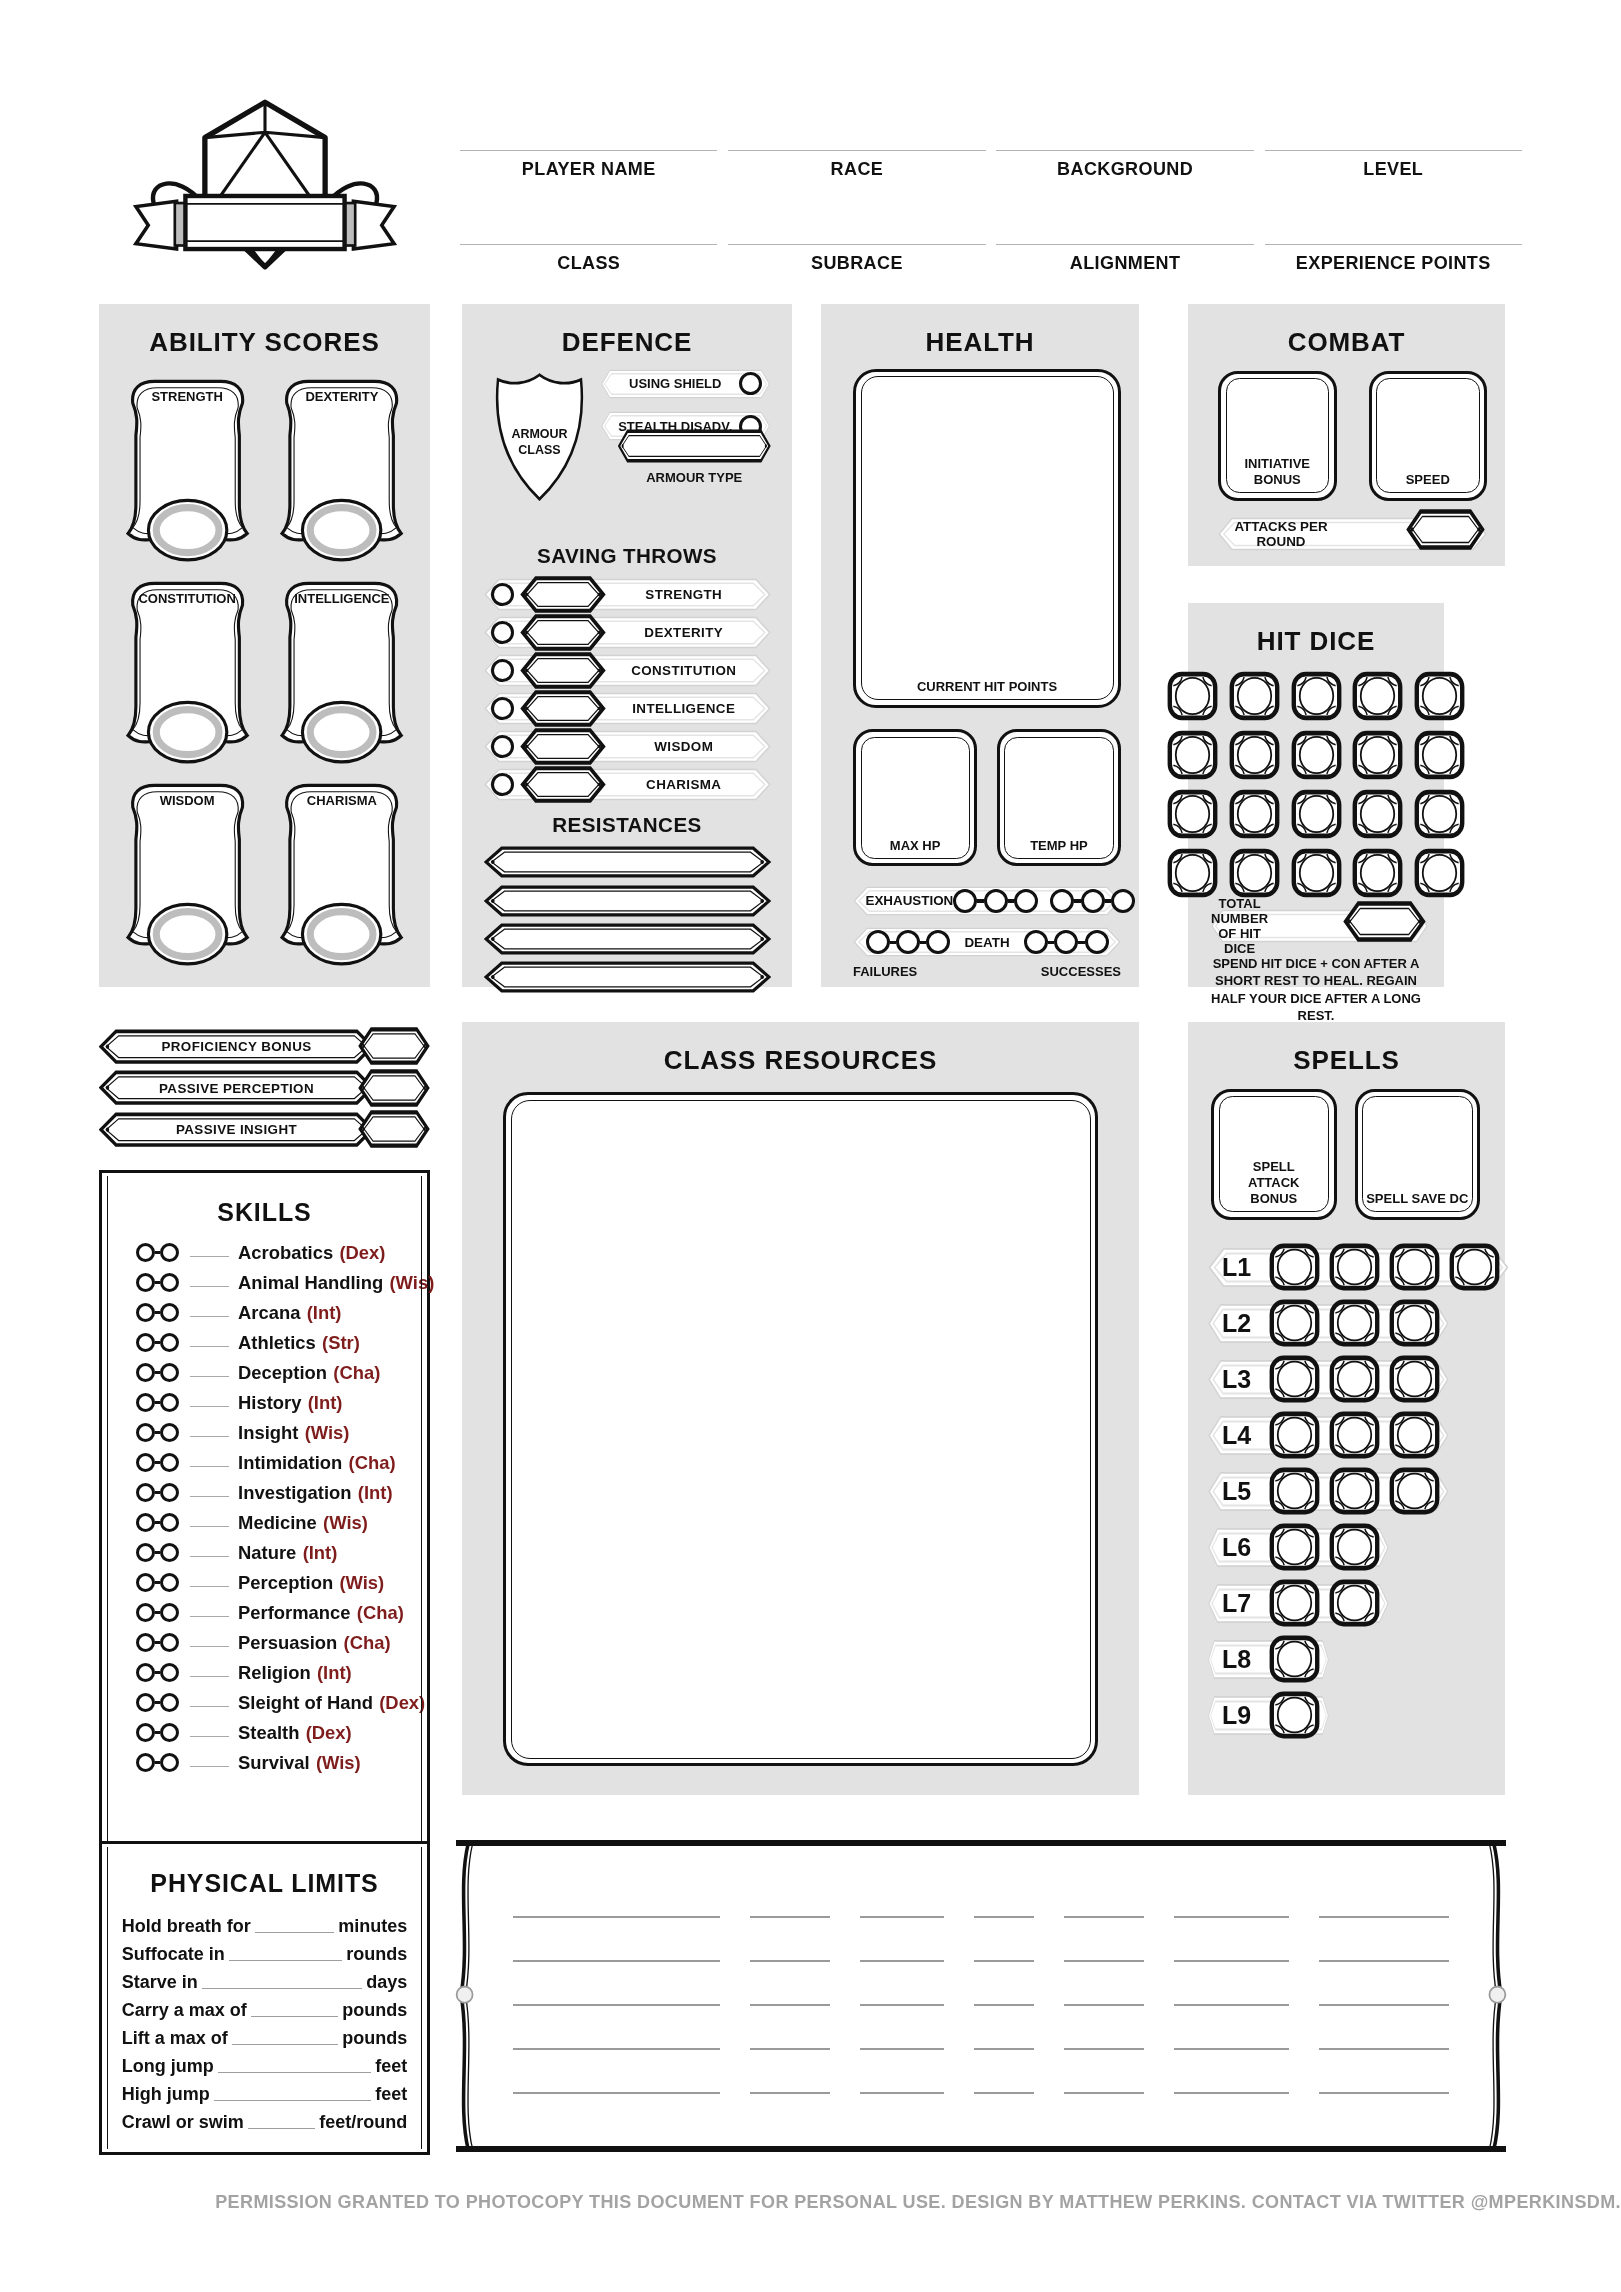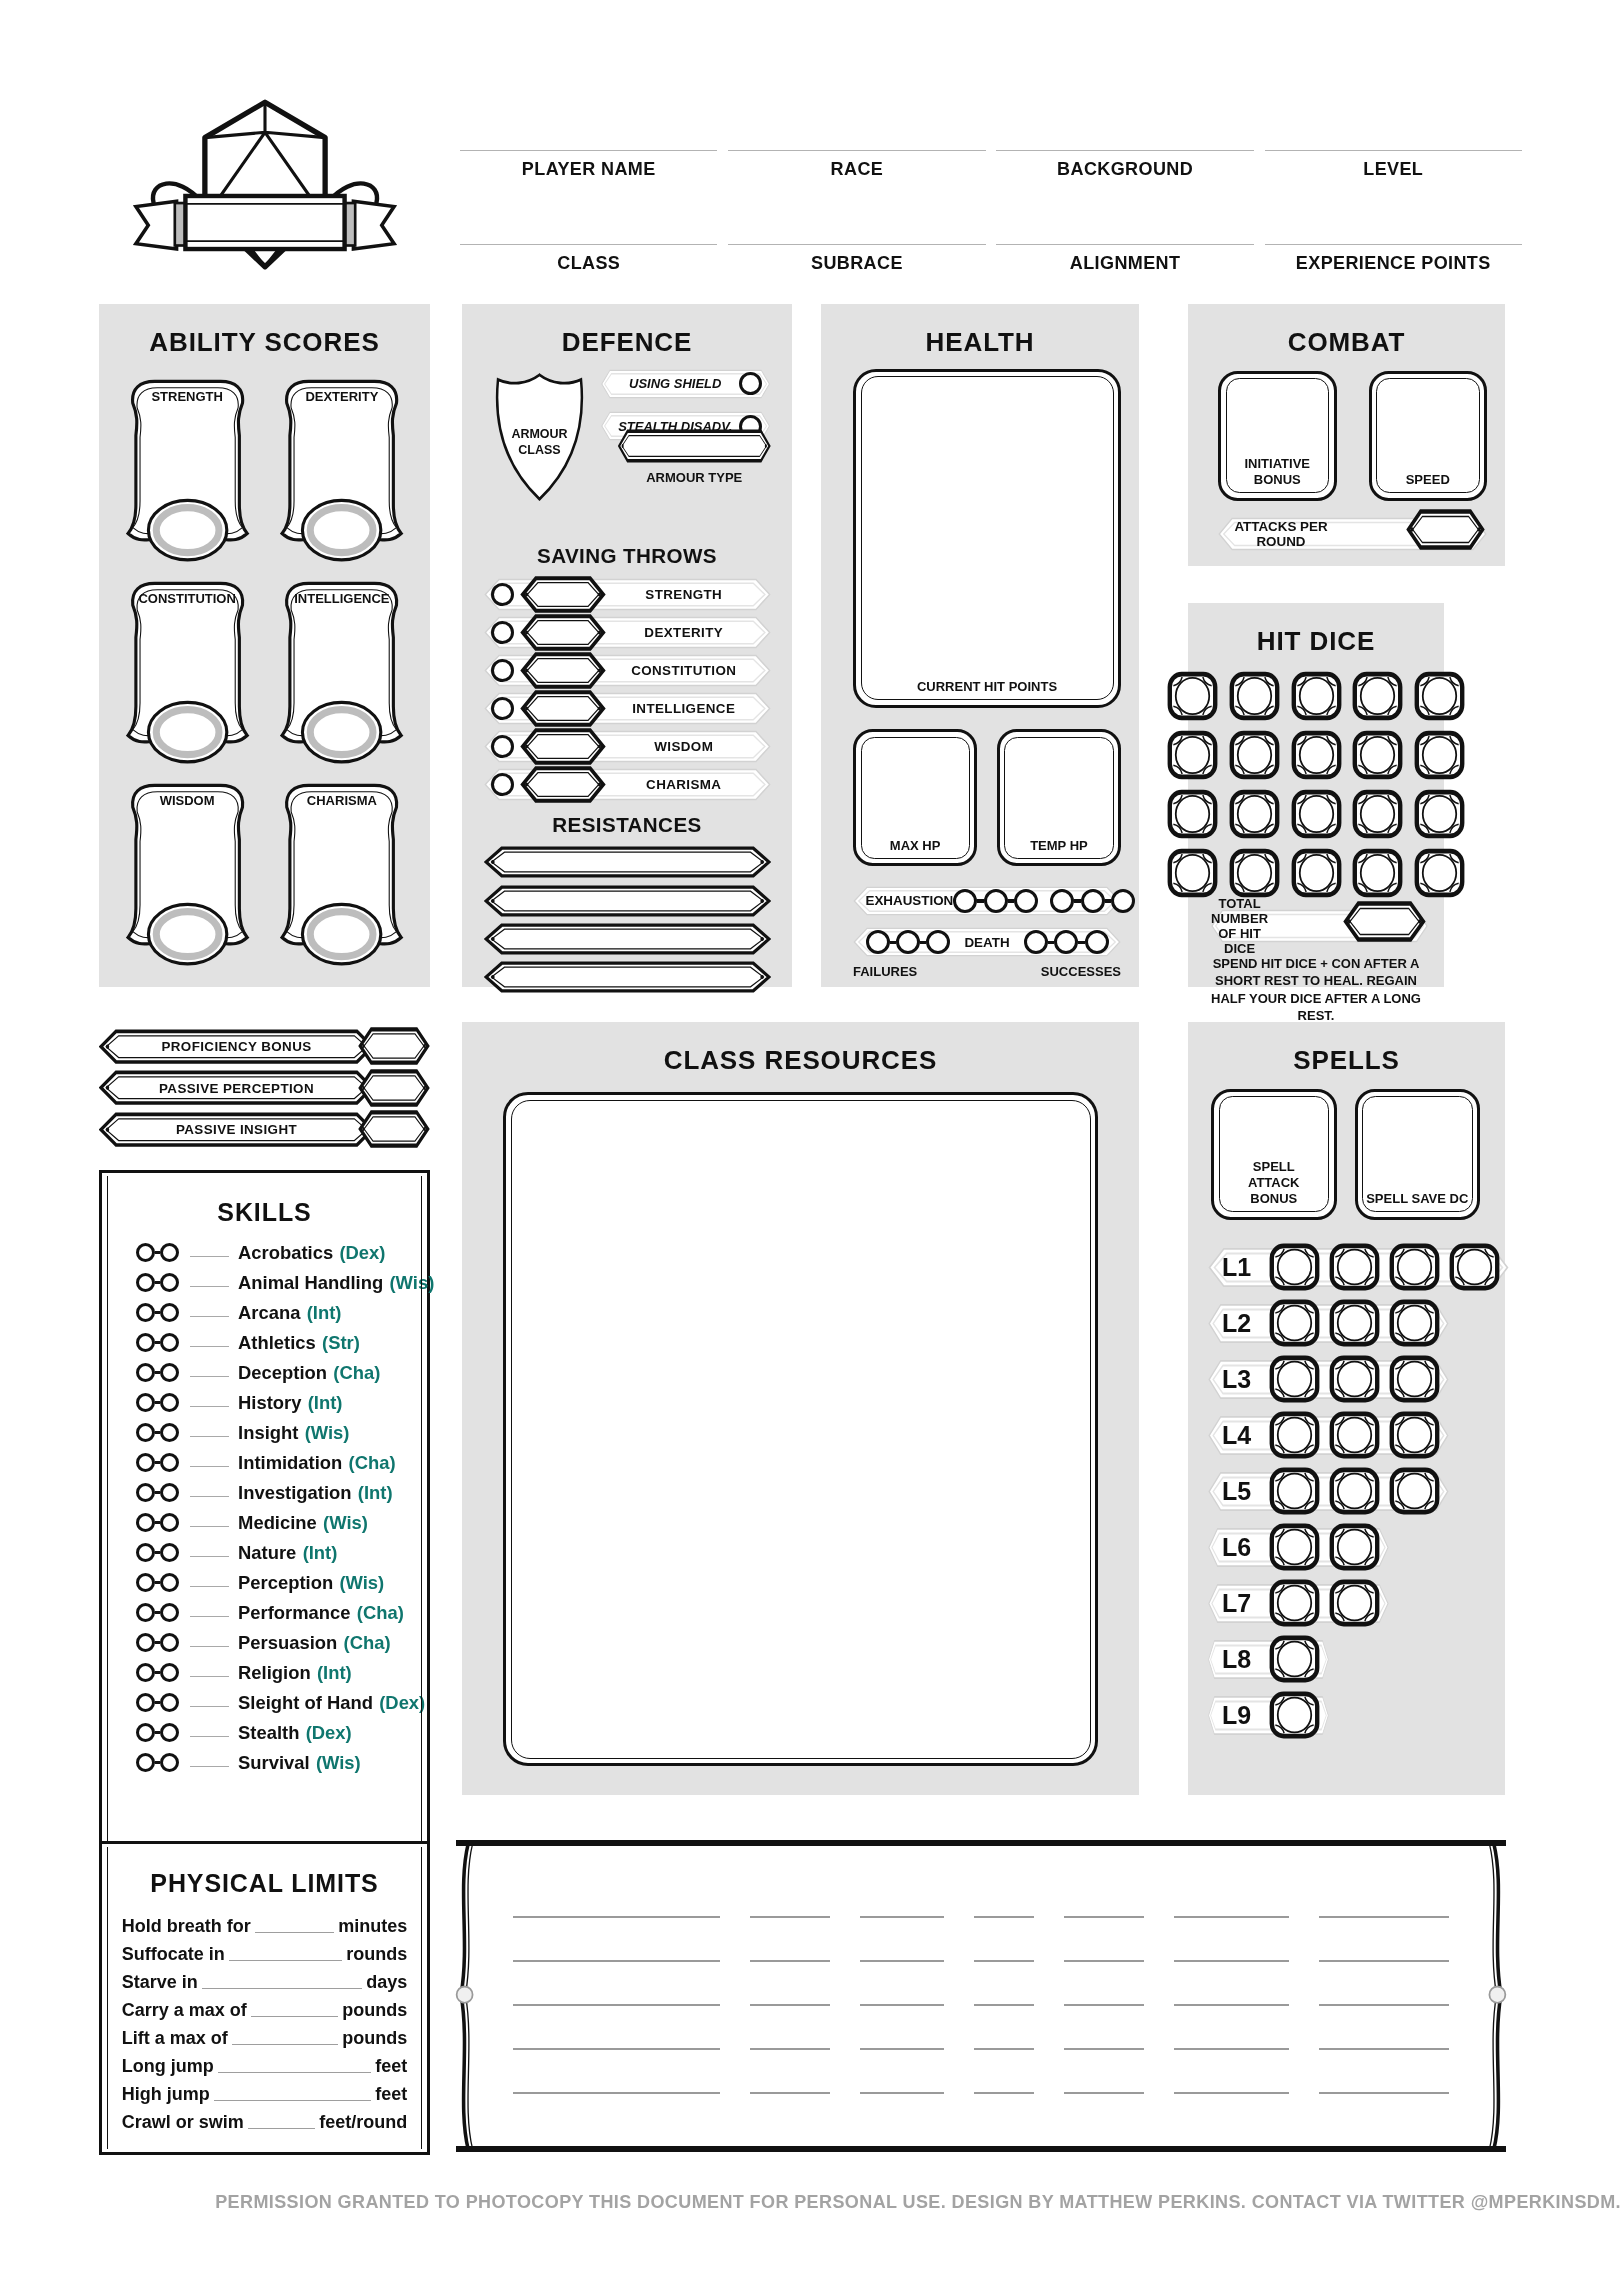--- a/index.html
+++ b/index.html
@@ -30,21 +30,21 @@
   .ab-grid{display:grid;grid-template-columns:1fr 1fr;column-gap:21.5px;row-gap:9px;padding:12.5px 21.5px 0;}
   .plaque{position:relative;height:193px;}
   .plaque-label{position:absolute;top:18px;left:0;right:0;text-align:center;font-size:13px;font-weight:bold;z-index:1;}
 
   
   #p-defence{left:462px;top:304px;width:330px;height:683px;}
   .def-top{display:flex;gap:14.3px;padding:10.7px 21.5px 0 30px;}
   .ac-shield{position:relative;width:95px;height:136px;flex:none;}
   .ac-label{position:absolute;top:57px;left:0;right:0;text-align:center;font-size:12.5px;font-weight:bold;line-height:1.3;}
   .def-right{flex:1;display:flex;flex-direction:column;}
-  .toggle-row{height:30px;display:flex;align-items:center;padding:0 9px 0 10.7px;margin-bottom:12.5px;font-style:italic;}
+  .toggle-row{height:30px;display:flex;align-items:center;padding:0 9px 0 10.7px;margin-bottom:12.5px;}
   .toggle-label{flex:1;text-align:center;font-size:13px;font-weight:bold;}
   .atype-band{height:34px;margin-top:1.8px;}
   .atype-label{text-align:center;font-size:13px;font-weight:bold;margin-top:6.3px;}
   .st-list{padding:10.7px 21.5px 0;}
   .st-row{height:33px;margin-bottom:4.9px;display:flex;align-items:center;padding:0 9px 0 7.2px;}
   .st-badge{width:86px;height:39px;margin:-2.7px 0 -2.7px 6.3px;flex:none;}
   .st-label{flex:1;text-align:center;font-size:13.4px;font-weight:bold;letter-spacing:0.4px;}
   .res-list{padding:9px 21.5px 0;}
   .res-band{height:32px;margin-bottom:6.3px;}
 
@@ -93,21 +93,21 @@
   #skills::before,#physical::before{content:"";position:absolute;top:2.7px;bottom:2.7px;left:5.4px;right:5.4px;
      border-left:1.3px solid #111;border-right:1.3px solid #111;pointer-events:none;}
   .boxtitle{margin-top:25px;text-align:center;font-size:25px;font-weight:bold;letter-spacing:0.9px;}
   .sk-list{padding:10.7px 0 0 34px;}
   .sk-row{display:flex;align-items:center;height:30px;}
   .glasses{display:flex;align-items:center;flex:none;}
   .gc{width:13.4px;height:13.4px;border:3.1px solid #111;border-radius:50%;background:#fff;}
   .gb{width:5.4px;height:3.1px;background:#111;margin:0 -0.4px;}
   .sk-line{width:39px;border-bottom:1.8px solid #a9a9a9;margin:7.2px 9px 0 10.7px;flex:none;}
   .sk-name{font-size:18.4px;font-weight:bold;white-space:nowrap;}
-  .sk-abl{font-size:18.4px;font-weight:bold;color:#0f766e;margin-left:6.3px;white-space:nowrap;}
+  .sk-abl{font-size:18.4px;font-weight:bold;color:#7f1d1d;margin-left:6.3px;white-space:nowrap;}
 
   
   #p-classres{left:462px;top:1022px;width:677px;height:773px;}
   .cr-box{margin:16px 41px 0;height:668px;border-radius:25px;}
   .cr-box::before{border-radius:19px;}
 
   
   #p-spells{left:1188px;top:1022px;width:317px;height:773px;}
   .sp-boxes{display:flex;gap:18px;margin:12.5px 25px 0 23px;}
   .sp-boxes .fancybox{flex:1;height:125px;}

